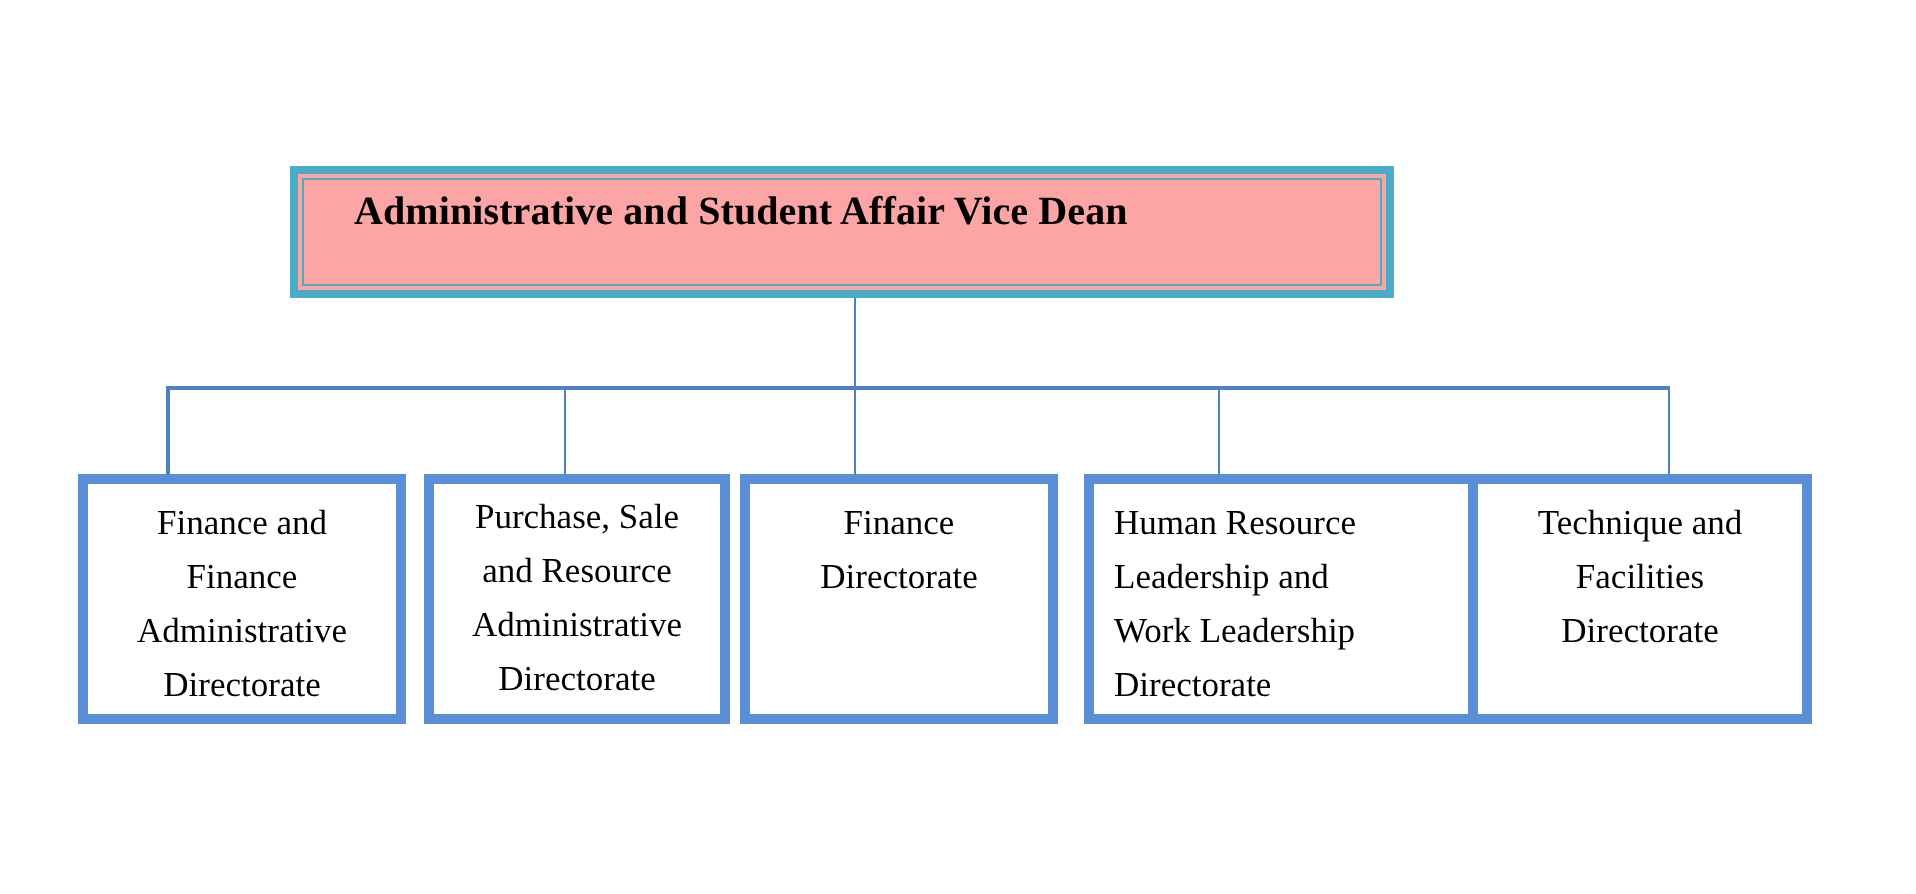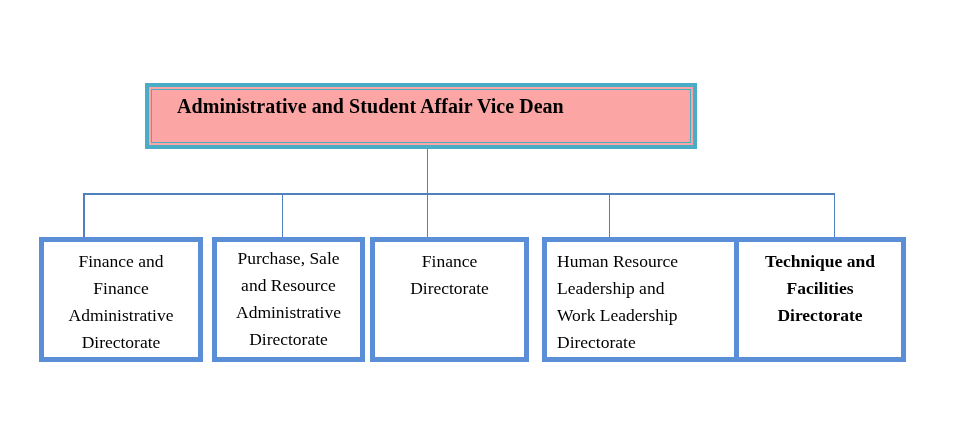--- a/index.html
+++ b/index.html
@@ -121,21 +121,21 @@
 
   <div class="child-box left-align" style="left:542px; width:224px;">
     <div class="label" style="left:10px;">
       <span>Human Resource</span>
       <span>Leadership and</span>
       <span>Work Leadership</span>
       <span>Directorate</span>
     </div>
   </div>
 
-  <div class="child-box center" style="left:734px; width:172px;font-weight:bold;">
+  <div class="child-box center" style="left:734px; width:172px;">
     <div class="label">
       <span>Technique and</span>
       <span>Facilities</span>
       <span>Directorate</span>
     </div>
   </div>
 
 </div>
 
 </body></html>

